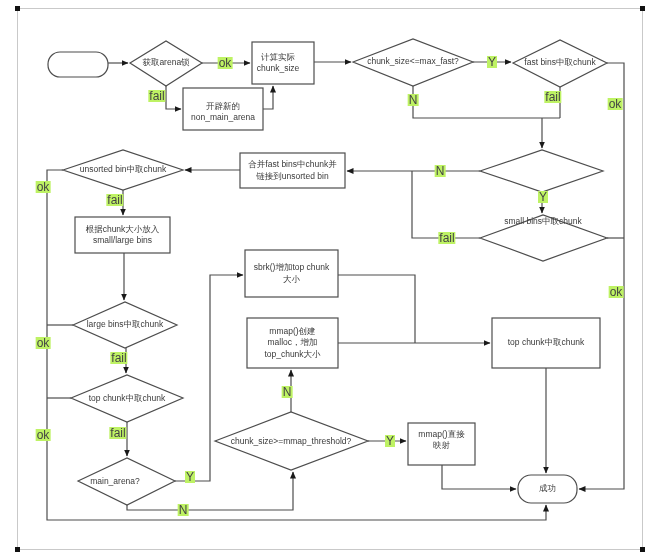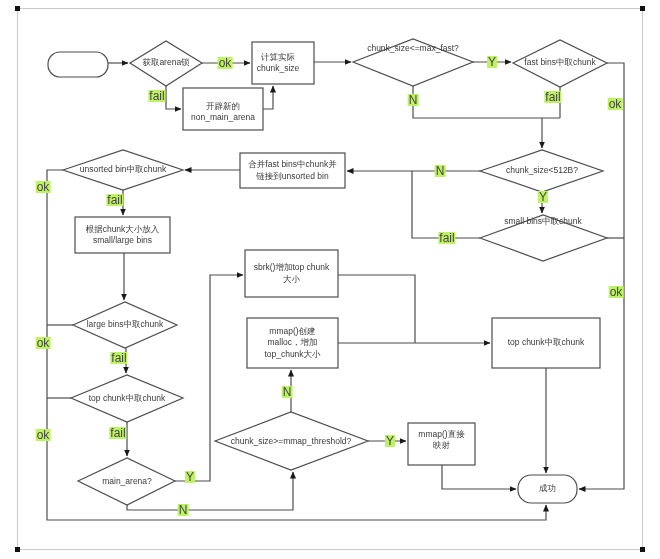--- a/index.html
+++ b/index.html
@@ -93,32 +93,31 @@
       <rect x="492" y="318" width="108" height="50"></rect>
       <rect x="518" y="475" width="59" height="28" rx="13"></rect>
     </g>
   </svg>
 
   <div class="node-label" style="left:130px;top:42px;width:72px;height:42px">获取arena锁</div>
   <div class="node-label" style="left:252px;top:42px;width:52px;height:42px">计算实际
 chunk_size</div>
   <div class="node-label" style="left:183px;top:88px;width:80px;height:48px">开辟新的
 non_main_arena</div>
-  <div class="node-label" style="left:349px;top:27px;width:128px;height:44px">chunk_size&lt;=max_fast?</div>
+  <div class="node-label" style="left:349px;top:40px;width:128px;height:44px">chunk_size&lt;=max_fast?</div>
   <div class="node-label" style="left:511px;top:41px;width:98px;height:44px">fast bins中取chunk</div>
-  <div class="node-label" style="left:478px;top:150px;width:128px;height:42px">chunk_size&lt;512B?</div>
   <div class="node-label" style="left:478px;top:199px;width:130px;height:46px">small bins中取chunk</div>
   <div class="node-label" style="left:240px;top:153px;width:105px;height:35px">合并fast bins中chunk并
 链接到unsorted bin</div>
   <div class="node-label" style="left:61px;top:150px;width:124px;height:40px">unsorted bin中取chunk</div>
   <div class="node-label" style="left:75px;top:217px;width:95px;height:36px">根据chunk大小放入
 small/large bins</div>
   <div class="node-label" style="left:71px;top:302px;width:108px;height:46px">large bins中取chunk</div>
   <div class="node-label" style="left:69px;top:375px;width:116px;height:47px">top chunk中取chunk</div>
-  <div class="node-label" style="left:78px;top:458px;width:98px;height:47px">main_arena?</div>
+  <div class="node-label" style="left:66px;top:458px;width:98px;height:47px">main_arena?</div>
   <div class="node-label" style="left:245px;top:250px;width:93px;height:47px">sbrk()增加top chunk
 大小</div>
   <div class="node-label" style="left:247px;top:318px;width:91px;height:50px">mmap()创建
 malloc，增加
 top_chunk大小</div>
   <div class="node-label" style="left:213px;top:412px;width:156px;height:59px">chunk_size&gt;=mmap_threshold?</div>
   <div class="node-label" style="left:408px;top:423px;width:67px;height:34px">mmap()直接
 映射</div>
   <div class="node-label" style="left:492px;top:318px;width:108px;height:50px">top chunk中取chunk</div>
   <div class="node-label" style="left:518px;top:475px;width:59px;height:28px">成功</div>

